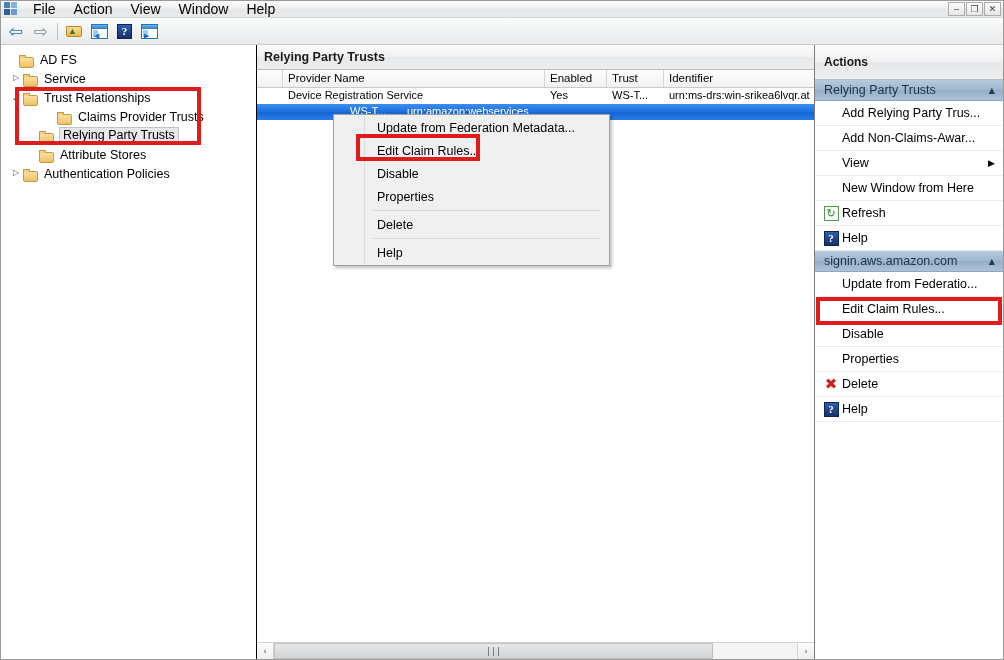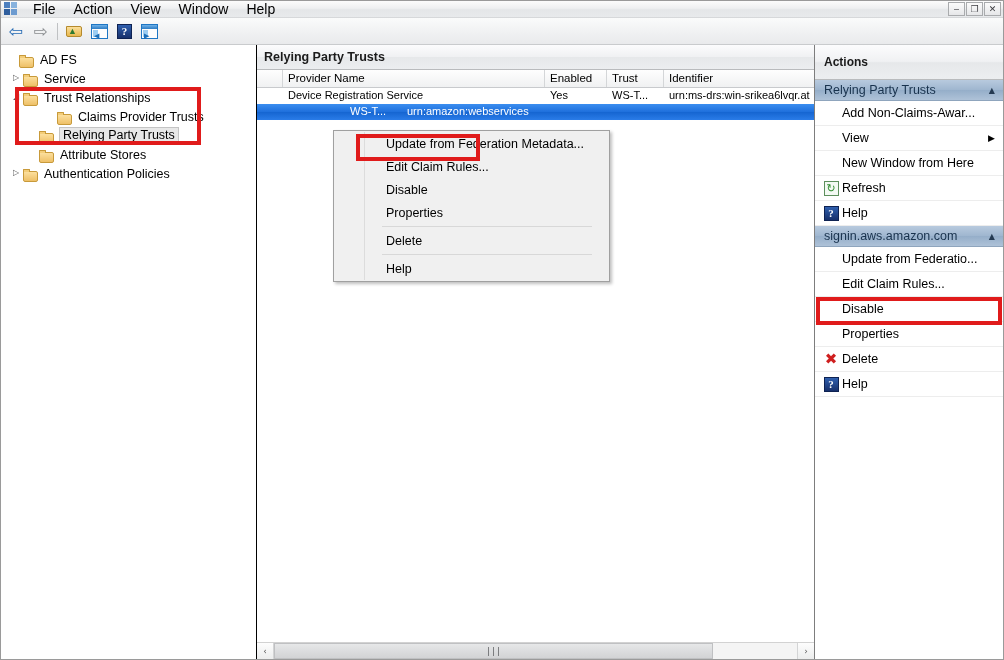--- a/index.html
+++ b/index.html
@@ -243,22 +243,21 @@
 
   
   .ctxmenu {
     position: absolute;
     left: 332px; top: 113px;
     width: 277px;
     background: #f0f0f0;
     border: 1px solid #a0a0a0;
     box-shadow: 2px 2px 3px rgba(0,0,0,0.25);
     z-index: 40;
-    padding: 1px 16px;
-    margin-top: 16px;
+    padding: 1px 7px;
   }
   .ctx-gutter {
     position: absolute; left: 1px; top: 1px; bottom: 1px; width: 30px;
     background: #f0f0f0; border-right: 1px solid #dcdcdc;
   }
   .ctx-item {
     position: relative; height: 23px;
     display: flex; align-items: center;
     padding-left: 36px;
     font-size: 12.5px; color: #000; z-index: 2;
@@ -439,20 +438,24 @@
         <div class="hs-btn right">›</div>
       </div>
     </div>
 
     <div class="actions-pane">
       <div class="actions-title">Actions</div>
 
       <div class="act-group-head">
         <span>Relying Party Trusts</span>
         <span class="act-caret">▲</span>
+      </div>
+      <div class="act-item">
+        <span class="act-ico"></span>
+        <span class="act-label">Add Relying Party Trus...</span>
       </div>
       <div class="act-item">
         <span class="act-ico"></span>
         <span class="act-label">Add Non-Claims-Awar...</span>
       </div>
       <div class="act-item">
         <span class="act-ico"></span>
         <span class="act-label">View</span>
         <span class="act-sub">▶</span>
       </div>

